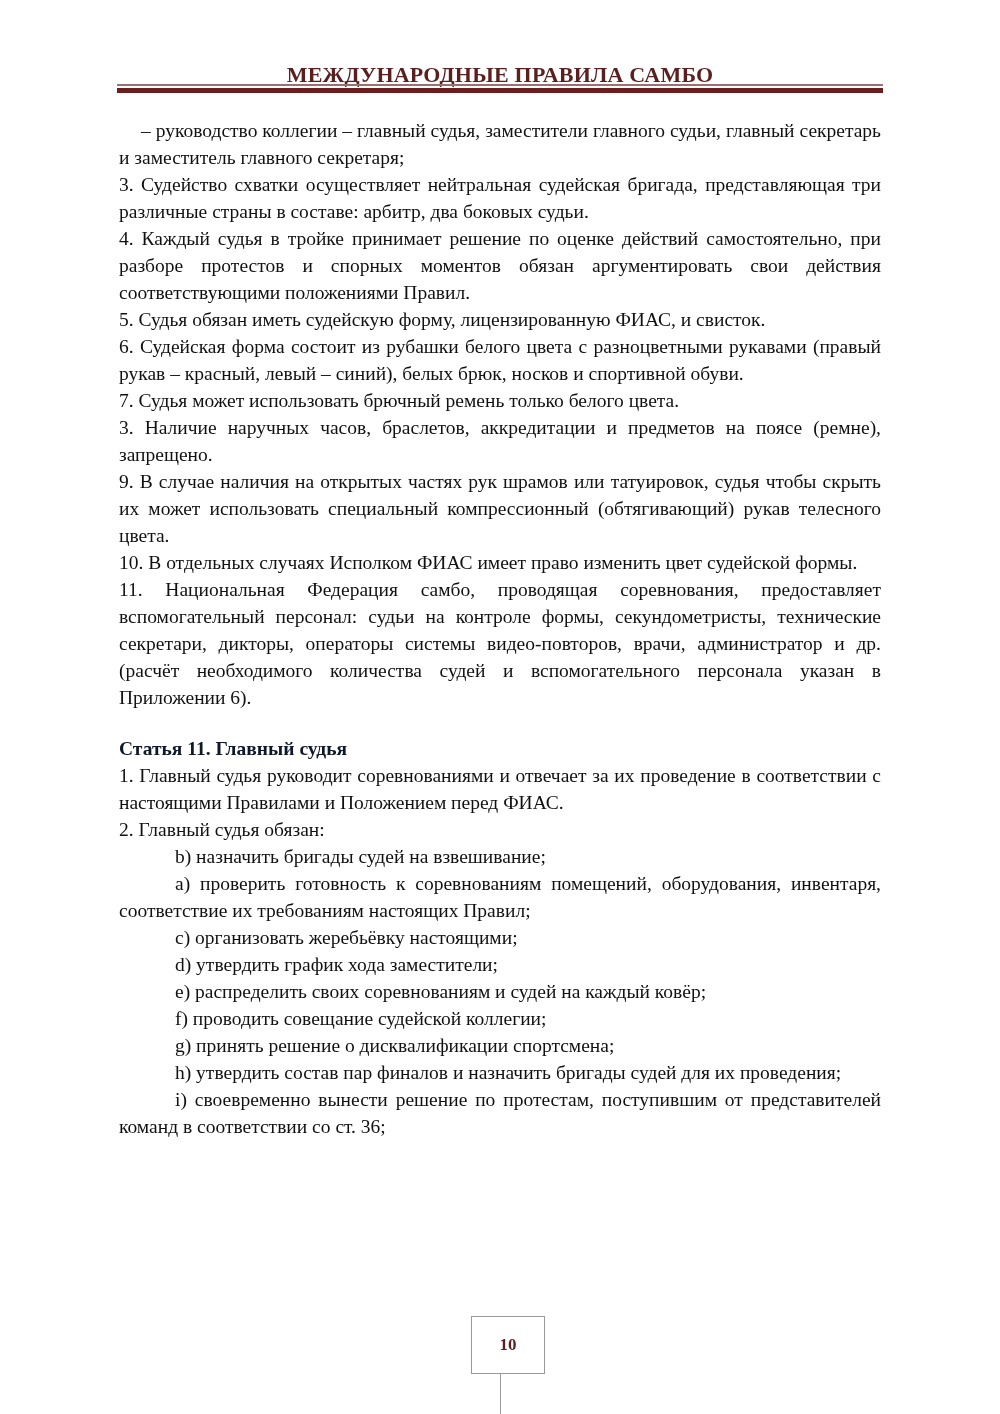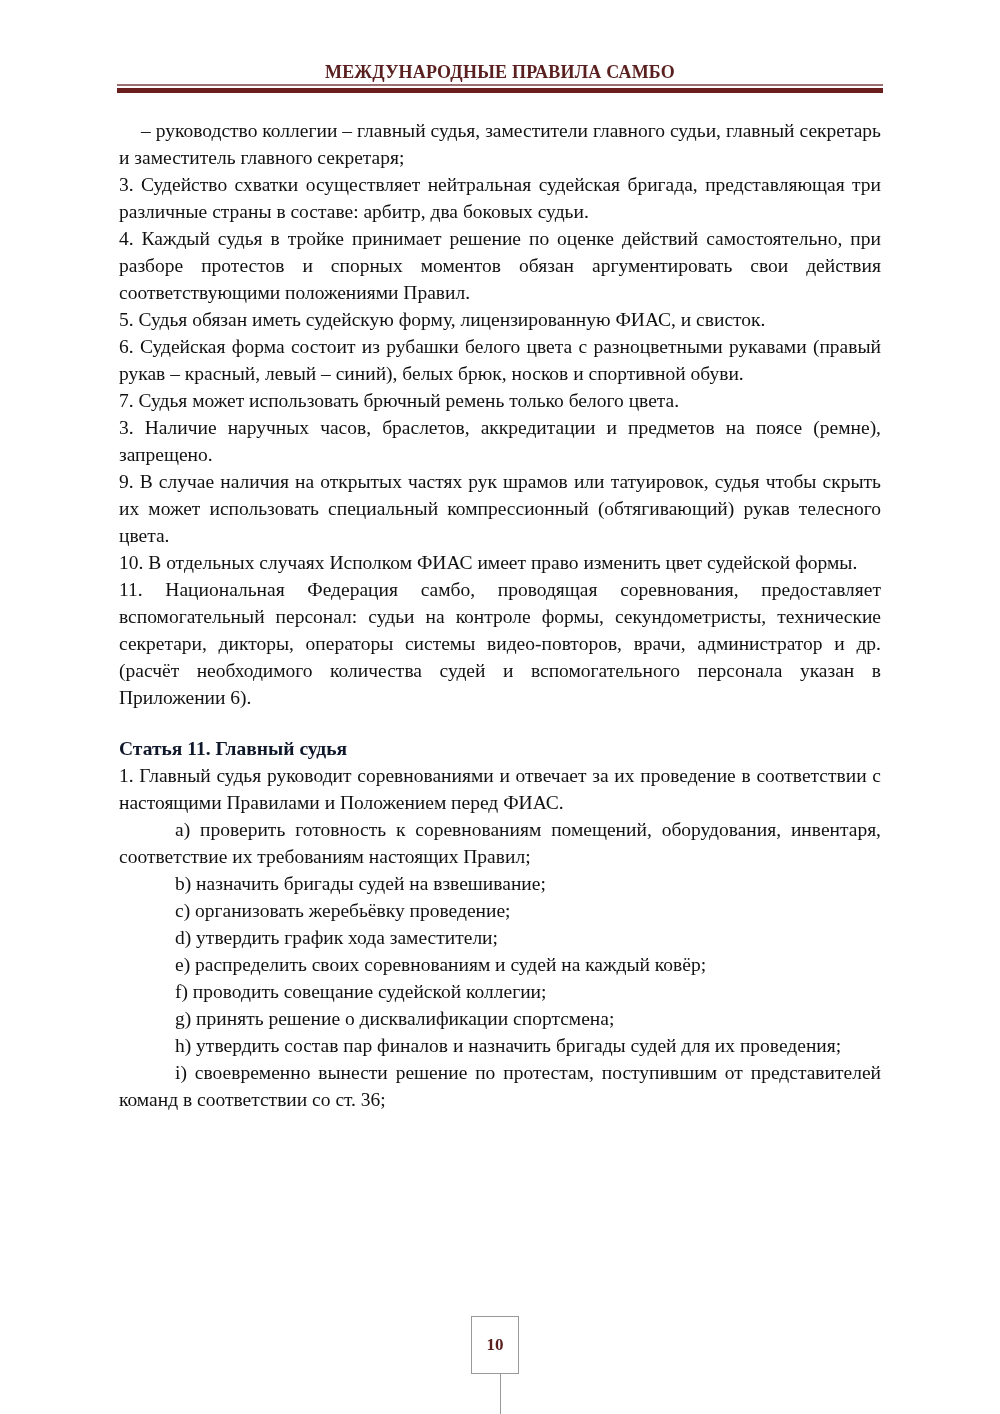--- a/index.html
+++ b/index.html
@@ -1,27 +1,27 @@
 <!DOCTYPE html>
 <html><head>
 <meta charset="utf-8">
 <style>
   html, body { margin: 0; padding: 0; background: #ffffff; }
   body { width: 1000px; height: 1414px; position: relative; overflow: hidden;
          font-family: "Liberation Serif", serif; color: #111; }
   .header-title { position: absolute; top: 62px; left: 0; width: 1000px; text-align: center;
-    font-family: "Liberation Serif", serif; font-weight: bold; font-size: 18px; color: #5a1f1f; letter-spacing: 0.2px; }
+    font-family: "Liberation Serif", serif; font-weight: bold; font-size: 22px; color: #5a1f1f; letter-spacing: 0.2px; }
   .rule-thin { position: absolute; top: 84px; left: 117px; width: 766px; height: 2px; background: #9a7070; }
   .rule-thick { position: absolute; top: 88px; left: 117px; width: 766px; height: 5px; background: #6b1e1e; }
   .content { position: absolute; top: 117px; left: 119px; width: 762px; font-size: 19.5px; line-height: 27px; }
   .p { text-align: justify; margin: 0; }
   .dash { text-indent: 22px; }
   .sub { text-indent: 56px; }
   .heading { color: #0f172a; font-weight: bold; margin-top: 24px; margin-bottom: 0; }
-  .page-box { position: absolute; top: 1316px; left: 471px; width: 48px; height: 58px; border: 1px solid #999;
+  .page-box { position: absolute; top: 1316px; left: 471px; width: 74px; height: 58px; border: 1px solid #999;
     box-sizing: border-box; display: flex; align-items: center; justify-content: center;
     font-weight: bold; font-size: 17px; color: #5a1f1f; }
   .page-stem { position: absolute; top: 1374px; left: 500px; width: 1px; height: 40px; background: #999; }
 </style>
 </head>
 <body>
 
 <div class="header-title">МЕЖДУНАРОДНЫЕ ПРАВИЛА САМБО</div>
 <div class="rule-thin"></div>
 <div class="rule-thick"></div>
@@ -33,23 +33,24 @@
   <p class="p">5. Судья обязан иметь судейскую форму, лицензированную ФИАС, и свисток.</p>
   <p class="p">6. Судейская форма состоит из рубашки белого цвета с разноцветными рукавами (правый рукав – красный, левый – синий), белых брюк, носков и спортивной обуви.</p>
   <p class="p">7. Судья может использовать брючный ремень только белого цвета.</p>
   <p class="p">3. Наличие наручных часов, браслетов, аккредитации и предметов на поясе (ремне), запрещено.</p>
   <p class="p">9. В случае наличия на открытых частях рук шрамов или татуировок, судья чтобы скрыть их может использовать специальный компрессионный (обтягивающий) рукав телесного цвета.</p>
   <p class="p">10. В отдельных случаях Исполком ФИАС имеет право изменить цвет судейской формы.</p>
   <p class="p">11. Национальная Федерация самбо, проводящая соревнования, предоставляет вспомогательный персонал: судьи на контроле формы, секундометристы, технические секретари, дикторы, операторы системы видео-повторов, врачи, администратор и др. (расчёт необходимого количества судей и вспомогательного персонала указан в Приложении 6).</p>
 
   <p class="p heading">Статья 11. Главный судья</p>
   <p class="p">1. Главный судья руководит соревнованиями и отвечает за их проведение в соответствии с настоящими Правилами и Положением перед ФИАС.</p>
+  <p class="p">2. Главный судья обязан:</p>
+  <p class="p sub">b) назначить бригады судей на взвешивание;</p>
   <p class="p sub">a) проверить готовность к соревнованиям помещений, оборудования, инвентаря, соответствие их требованиям настоящих Правил;</p>
-  <p class="p sub">b) назначить бригады судей на взвешивание;</p>
-  <p class="p sub">c) организовать жеребьёвку проведение;</p>
+  <p class="p sub">c) организовать жеребьёвку настоящими;</p>
   <p class="p sub">d) утвердить график хода заместители;</p>
   <p class="p sub">e) распределить своих соревнованиям и судей на каждый ковёр;</p>
   <p class="p sub">f) проводить совещание судейской коллегии;</p>
   <p class="p sub">g) принять решение о дисквалификации спортсмена;</p>
   <p class="p sub">h) утвердить состав пар финалов и назначить бригады судей для их проведения;</p>
   <p class="p sub">i) своевременно вынести решение по протестам, поступившим от представителей команд в соответствии со ст. 36;</p>
 </div>
 
 <div class="page-box">
   <span>10</span>

